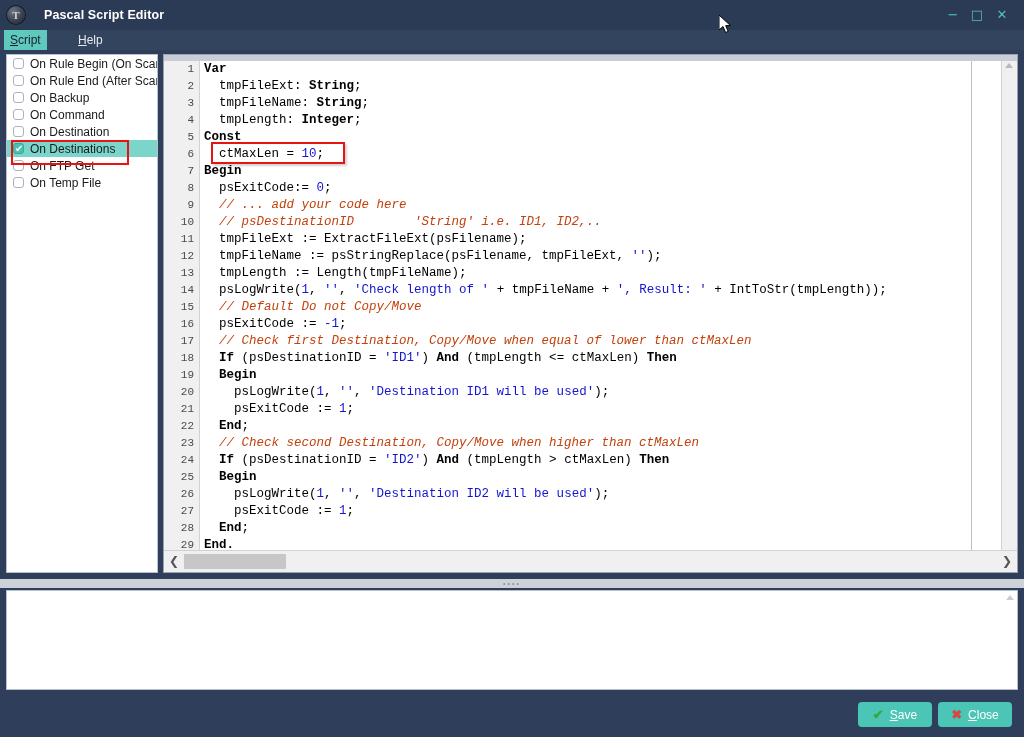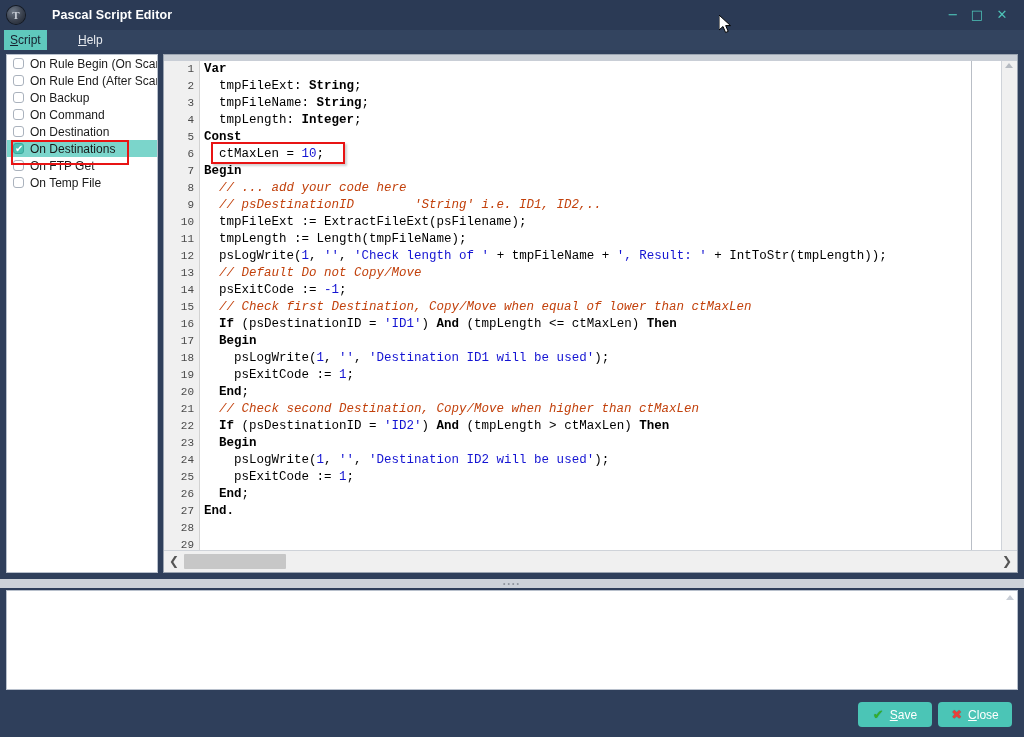--- a/index.html
+++ b/index.html
@@ -24,21 +24,21 @@
   }
   #app-icon {
     width: 18px; height: 18px; margin-left: 7px; border-radius: 50%;
     background: radial-gradient(circle at 35% 30%, #6d7785 0%, #3a414e 55%, #1d2129 100%);
     box-shadow: 0 0 0 1px #151a22;
     display: flex; align-items: center; justify-content: center;
     color: #c9ced6; font-size: 11px; font-weight: bold;
     font-family: "Liberation Serif", serif;
   }
   #title-text {
-    margin-left: 27px; color: #ffffff; font-size: 12.5px; font-weight: bold;
+    margin-left: 19px; color: #ffffff; font-size: 12.5px; font-weight: bold;
     letter-spacing: 0.1px;
   }
   .winbtn {
     position: absolute; top: 6px; width: 18px; height: 18px;
     color: #4ec3b8; font-size: 13px; line-height: 18px; text-align: center;
     font-family: "DejaVu Sans", sans-serif;
   }
   #win-min { right: 62px; }
   #win-max { right: 38px; }
   #win-close { right: 13px; }
@@ -320,23 +320,25 @@
           <div class="lineno">29</div>
         </div>
       <div id="codearea">
           <div class="codeline"><span class="kw">Var</span></div>
           <div class="codeline"><span class="id">  tmpFileExt: </span><span class="kw">String</span><span class="op">;</span></div>
           <div class="codeline"><span class="id">  tmpFileName: </span><span class="kw">String</span><span class="op">;</span></div>
           <div class="codeline"><span class="id">  tmpLength: </span><span class="kw">Integer</span><span class="op">;</span></div>
           <div class="codeline"><span class="kw">Const</span></div>
           <div class="codeline"><span class="id">  ctMaxLen = </span><span class="num">10</span><span class="op">;</span></div>
           <div class="codeline"><span class="kw">Begin</span></div>
+          <div class="codeline"><span class="id">  psExitCode:= </span><span class="num">0</span><span class="op">;</span></div>
           <div class="codeline"><span class="cmt">  // ... add your code here</span></div>
           <div class="codeline"><span class="cmt">  // psDestinationID        'String' i.e. ID1, ID2,..</span></div>
           <div class="codeline"><span class="id">  tmpFileExt := ExtractFileExt(psFilename);</span></div>
+          <div class="codeline"><span class="id">  tmpFileName := psStringReplace(psFilename, tmpFileExt, </span><span class="str">''</span><span class="op">);</span></div>
           <div class="codeline"><span class="id">  tmpLength := Length(tmpFileName);</span></div>
           <div class="codeline"><span class="id">  psLogWrite(</span><span class="num">1</span><span class="op">, </span><span class="str">''</span><span class="op">, </span><span class="str">'Check length of '</span><span class="op"> + </span><span class="id">tmpFileName</span><span class="op"> + </span><span class="str">', Result: '</span><span class="op"> + </span><span class="id">IntToStr(tmpLength));</span></div>
           <div class="codeline"><span class="cmt">  // Default Do not Copy/Move</span></div>
           <div class="codeline"><span class="id">  psExitCode := </span><span class="num">-1</span><span class="op">;</span></div>
           <div class="codeline"><span class="cmt">  // Check first Destination, Copy/Move when equal of lower than ctMaxLen</span></div>
           <div class="codeline"><span class="op">  </span><span class="kw">If</span><span class="id"> (psDestinationID = </span><span class="str">'ID1'</span><span class="op">) </span><span class="kw">And</span><span class="id"> (tmpLength &lt;= ctMaxLen) </span><span class="kw">Then</span></div>
           <div class="codeline"><span class="op">  </span><span class="kw">Begin</span></div>
           <div class="codeline"><span class="id">    psLogWrite(</span><span class="num">1</span><span class="op">, </span><span class="str">''</span><span class="op">, </span><span class="str">'Destination ID1 will be used'</span><span class="op">);</span></div>
           <div class="codeline"><span class="id">    psExitCode := </span><span class="num">1</span><span class="op">;</span></div>
           <div class="codeline"><span class="op">  </span><span class="kw">End</span><span class="op">;</span></div>

